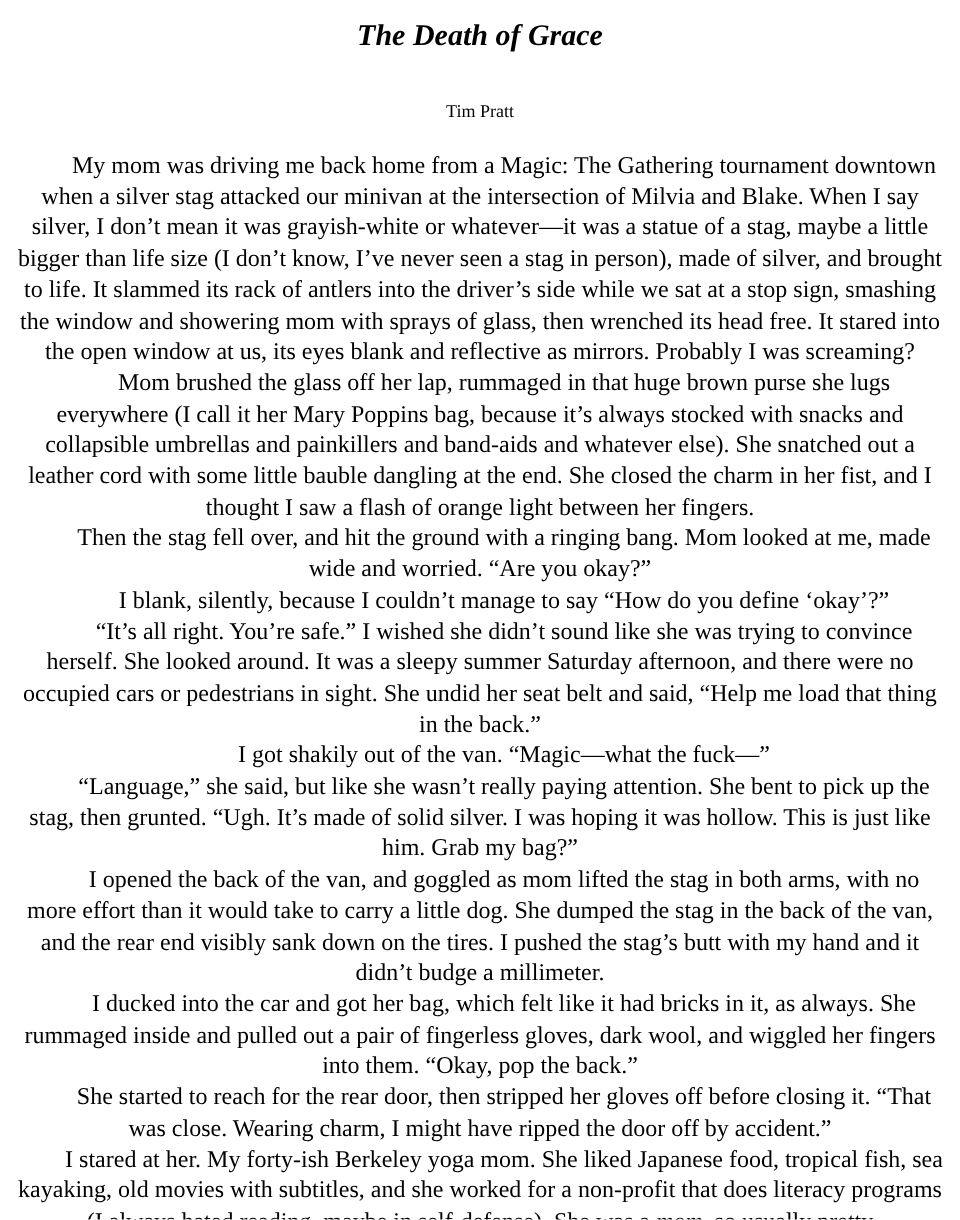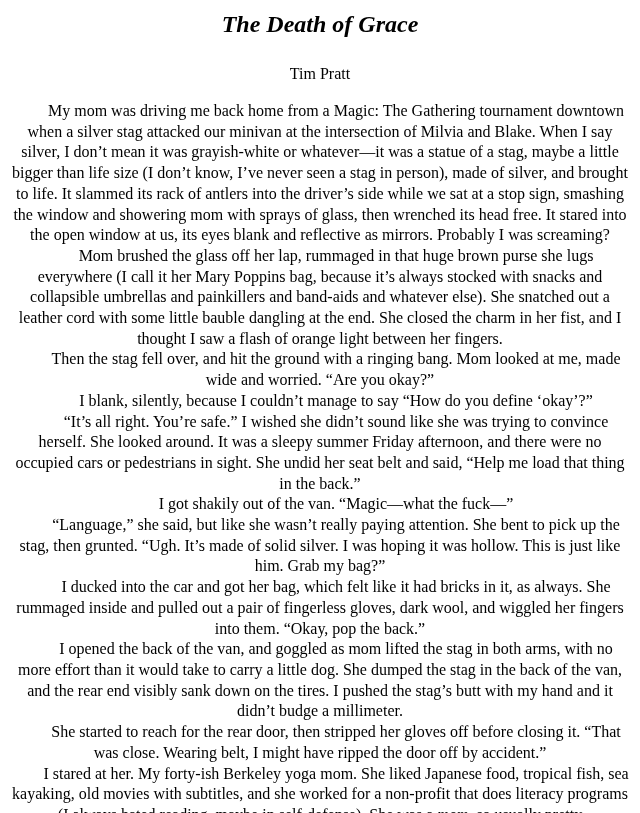--- a/index.html
+++ b/index.html
@@ -15,29 +15,29 @@
     font-family: "Liberation Serif", serif;
   }
   .page {
     padding: 8px 9px 0 9px;
     box-sizing: border-box;
     width: 640px;
     height: 813px;
     overflow: hidden;
   }
   h1.story-title {
-    font-size: 24px;
+    font-size: 20px;
     line-height: 28px;
     font-weight: bold;
     font-style: italic;
     text-align: center;
     margin: 2px 0 0 0;
   }
   p.byline {
-    font-size: 16px;
+    font-size: 12px;
     line-height: 20px;
     text-align: center;
     margin: 26px 0 17px 0;
   }
   .story-body p {
     font-size: 16px;
     line-height: 20.7px;
     margin: 0;
     text-indent: 32px;
     text-align: center;
@@ -50,21 +50,21 @@
 <body>
 
 <div class="page">
   <h1 class="story-title">The Death of Grace</h1>
   <p class="byline">Tim Pratt</p>
   <div class="story-body">
       <p><span>My mom was driving me back home from a Magic: The Gathering tournament downtown when a silver stag attacked our minivan at the intersection of Milvia and Blake. When I say silver, I don’t mean it was grayish-white or whatever—it was a statue of a stag, maybe a little bigger than life size (I don’t know, I’ve never seen a stag in person), made of silver, and brought to life. It slammed its rack of antlers into the driver’s side while we sat at a stop sign, smashing the window and showering mom with sprays of glass, then wrenched its head free. It stared into the open window at us, its eyes blank and reflective as mirrors. Probably I was screaming?</span></p>
       <p><span>Mom brushed the glass off her lap, rummaged in that huge brown purse she lugs everywhere (I call it her Mary Poppins bag, because it’s always stocked with snacks and collapsible umbrellas and painkillers and band-aids and whatever else). She snatched out a leather cord with some little bauble dangling at the end. She closed the charm in her fist, and I thought I saw a flash of orange light between her fingers.</span></p>
       <p><span>Then the stag fell over, and hit the ground with a ringing bang. Mom looked at me, made wide and worried. “Are you okay?”</span></p>
       <p><span>I blank, silently, because I couldn’t manage to say “How do you define ‘okay’?”</span></p>
-      <p><span>“It’s all right. You’re safe.” I wished she didn’t sound like she was trying to convince herself. She looked around. It was a sleepy summer Friday afternoon, and there were no occupied cars or pedestrians in sight. She undid her seat belt and said, “Help me load that thing in the back.”</span></p>
+      <p><span>“It’s all right. You’re safe.” I wished she didn’t sound like she was trying to convince herself. She looked around. It was a sleepy summer Saturday afternoon, and there were no occupied cars or pedestrians in sight. She undid her seat belt and said, “Help me load that thing in the back.”</span></p>
       <p><span>I got shakily out of the van. “Magic—what the fuck—”</span></p>
       <p><span>“Language,” she said, but like she wasn’t really paying attention. She bent to pick up the stag, then grunted. “Ugh. It’s made of solid silver. I was hoping it was hollow. This is just like him. Grab my bag?”</span></p>
+      <p><span>I opened the back of the van, and goggled as mom lifted the stag in both arms, with no more effort than it would take to carry a little dog. She dumped the stag in the back of the van, and the rear end visibly sank down on the tires. I pushed the stag’s butt with my hand and it didn’t budge a millimeter.</span></p>
       <p><span>I ducked into the car and got her bag, which felt like it had bricks in it, as always. She rummaged inside and pulled out a pair of fingerless gloves, dark wool, and wiggled her fingers into them. “Okay, pop the back.”</span></p>
-      <p><span>I opened the back of the van, and goggled as mom lifted the stag in both arms, with no more effort than it would take to carry a little dog. She dumped the stag in the back of the van, and the rear end visibly sank down on the tires. I pushed the stag’s butt with my hand and it didn’t budge a millimeter.</span></p>
-      <p><span>She started to reach for the rear door, then stripped her gloves off before closing it. “That was close. Wearing belt, I might have ripped the door off by accident.”</span></p>
+      <p><span>She started to reach for the rear door, then stripped her gloves off before closing it. “That was close. Wearing charm, I might have ripped the door off by accident.”</span></p>
       <p><span>I stared at her. My forty-ish Berkeley yoga mom. She liked Japanese food, tropical fish, sea kayaking, old movies with subtitles, and she worked for a non-profit that does literacy programs (I always hated reading, maybe in self-defense). She was a </span><em>mom</em><span>, so usually pretty</span></p>
     </div>
 </div>
 
 </body></html>

